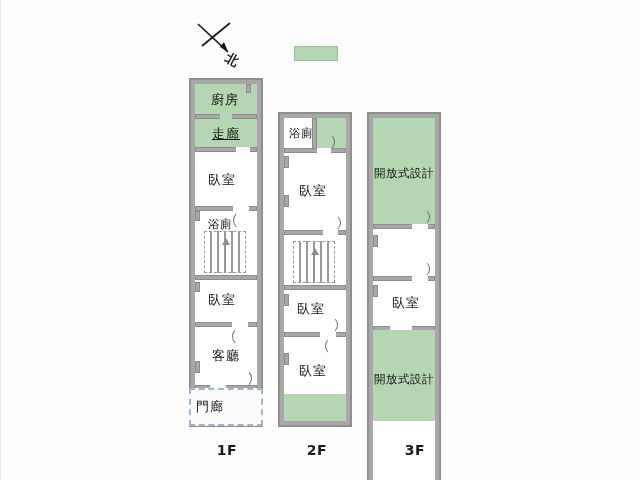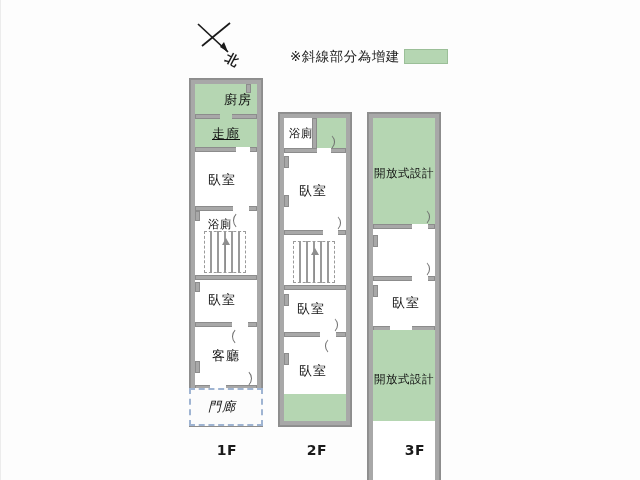--- a/index.html
+++ b/index.html
@@ -199,21 +199,20 @@
       <line x1="36" y1="3" x2="8" y2="26" stroke="#1a1a1a" stroke-width="1.7"></line>
       <polygon points="34,32 26,27 30,22" fill="#1a1a1a"></polygon>
       <g transform="translate(36,30) rotate(28)">
         <text x="0" y="12" font-family="DejaVu Sans, Liberation Sans, sans-serif" font-size="13" font-weight="bold" fill="#1a1a1a">北</text>
       </g>
     </svg>
   </div>
 
   <div id="legend">
     <div class="lg-row">
-      <span>※斜線部分為增建</span>
       <span class="swatch"></span>
     </div>
   </div>
 
   <div class="floor" style="left:189px; top:79px; width:72px; height:347px;">
 
     <div class="plan"></div>
 
     <div class="room green" style="left:5px; top:5px; width:62px; height:31px;"></div>
 
@@ -257,27 +256,27 @@
     <div class="wall" style="left:5px; top:282px; width:5px; height:12px;"></div>
 
     <div class="wall" style="left:5px; top:306px; width:62px; height:5px;"></div>
     <div class="gap" style="left:20px; top:306px; width:16px; height:5px;"></div>
     <div class="door" style="left:43px; top:290px; width:17px; height:17px;
                 border-color:#6d6d6d; border-left-color:transparent;
                 border-bottom-color:transparent; border-top-color:transparent;"></div>
 
     <div class="porch-dash" style="left:-1px; top:309px; width:74px; height:38px;"></div>
 
-    <div class="label" style="left:48px; top:21px;">廚房</div>
+    <div class="label" style="left:35px; top:21px;">廚房</div>
     <div class="label" style="left:36px; top:55px;text-decoration:underline;">走廊</div>
     <div class="label" style="left:32px; top:101px;">臥室</div>
     <div class="label sm" style="left:30px; top:145px;">浴廁</div>
     <div class="label" style="left:32px; top:221px;">臥室</div>
     <div class="label" style="left:36px; top:277px;">客廳</div>
-    <div class="label" style="left:32px; top:328px;font-style:italic;">門廊</div>
+    <div class="label" style="left:20px; top:328px;">門廊</div>
   </div>
 
   <div class="floor-caption" style="left:226px; top:442px;">1F</div>
 
   <div class="floor" style="left:278px; top:113px; width:72px; height:313px;">
 
     <div class="plan"></div>
 
     <div class="room green" style="left:38px; top:5px; width:29px; height:31px;"></div>
 

